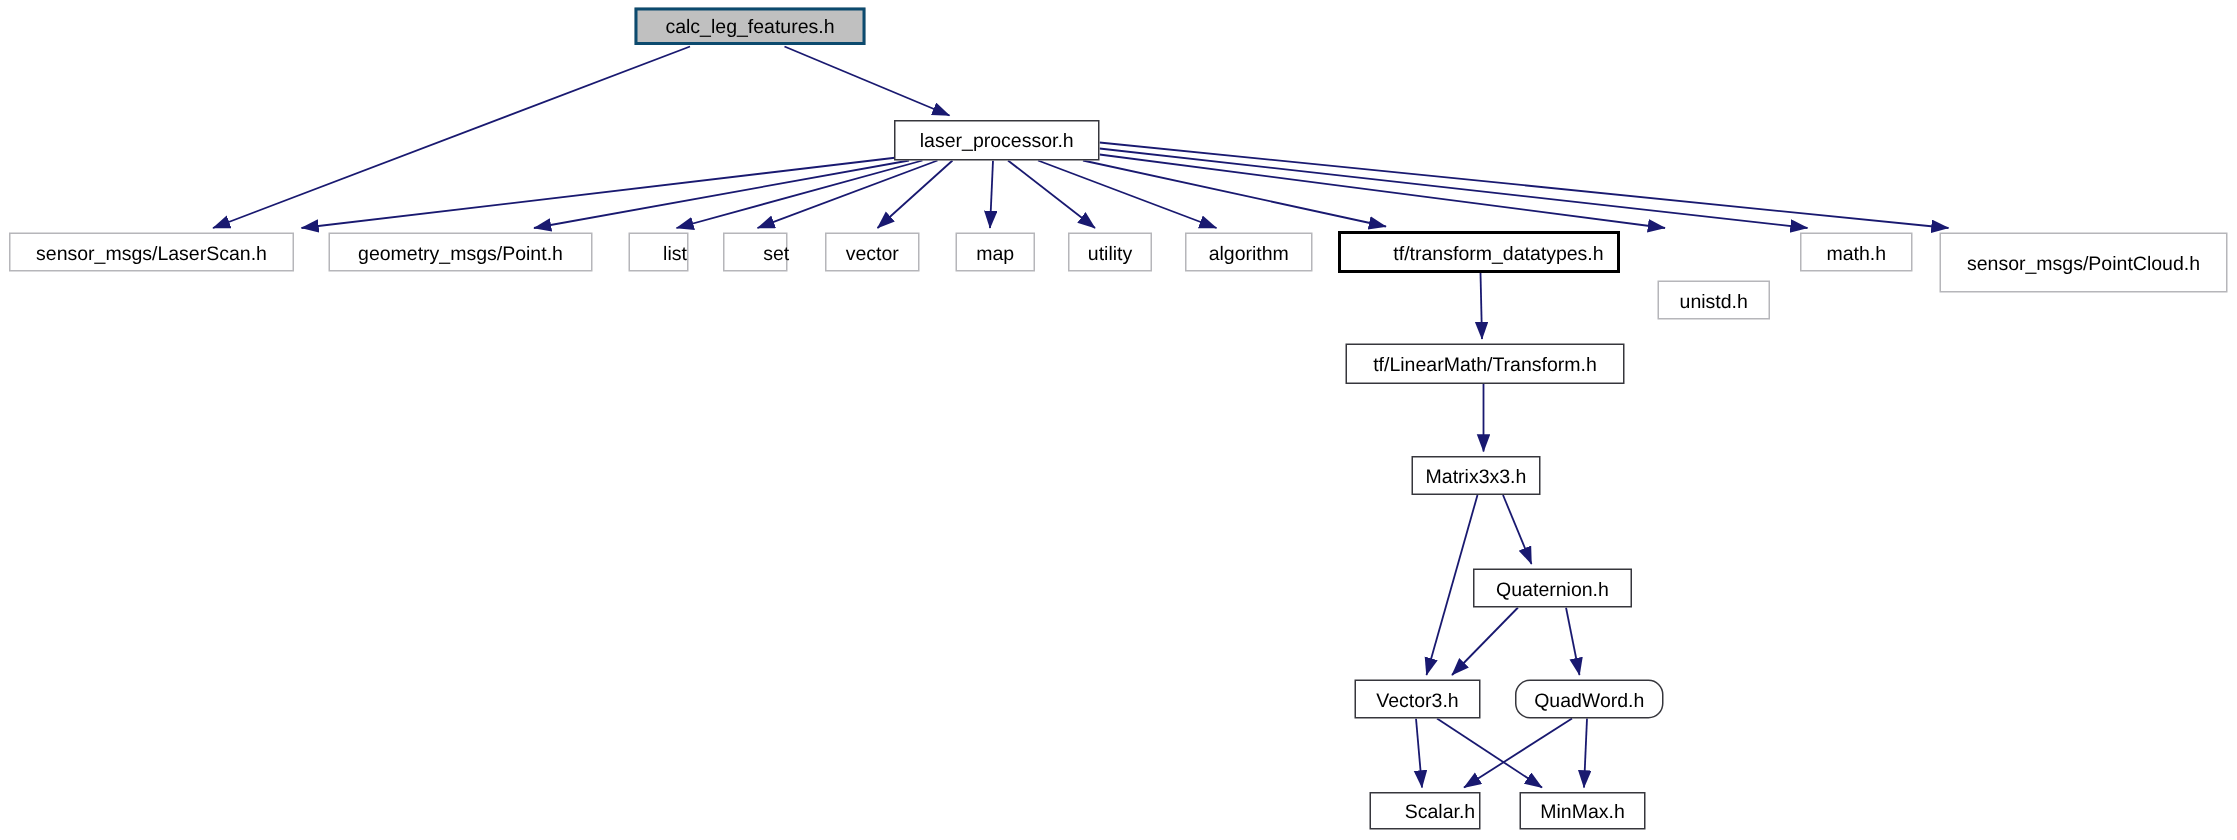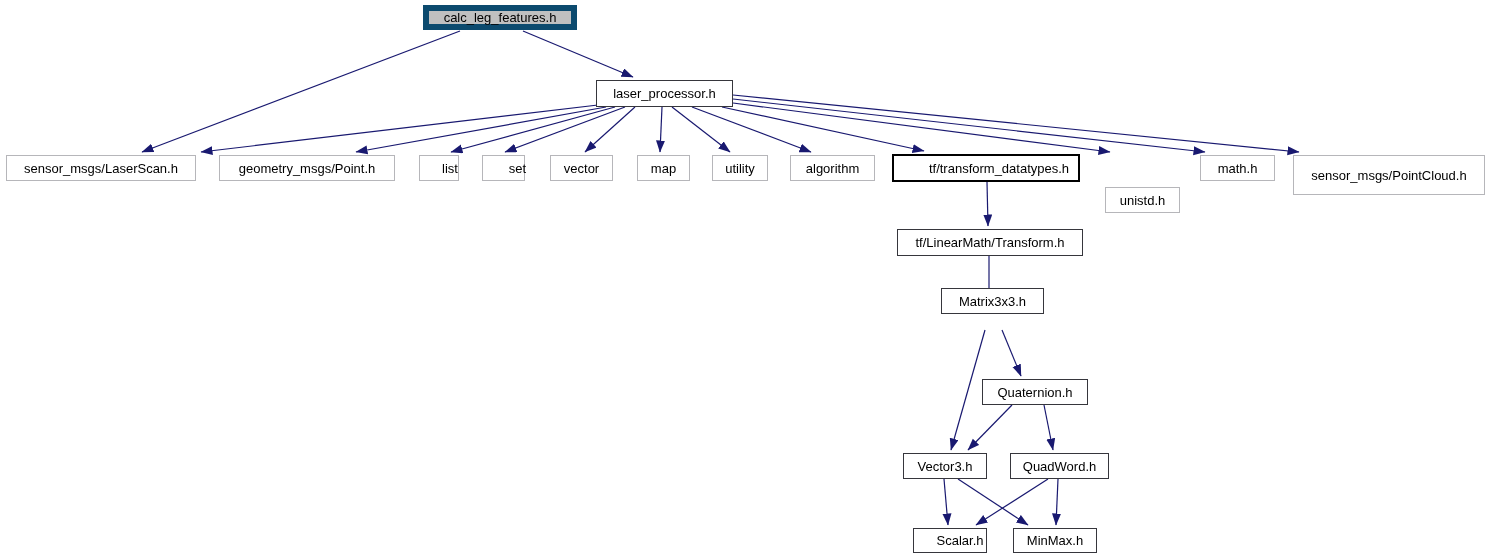--- a/index.html
+++ b/index.html
@@ -25,21 +25,21 @@
     justify-content: center;
     font-size: 13px;
     line-height: 1;
     color: #000000;
     white-space: nowrap;
     z-index: 2;
   }
   .node.plain   { border: 1px solid #b6b6ba; }
   .node.linked  { border: 1px solid #36363c; }
   .node.bold    { border: 2px solid #000000; padding-left: 26px; }
-  .node.current { background: #c0c0c0; border: 6px solid #0c4a6e; }
+  .node.current { background: #c0c0c0; border: 2px solid #0c4a6e; }
   .edge { fill: none; }
 </style>
 </head>
 <body>
 
 <div id="diagram" style="background: rgb(255, 255, 255);">
   <svg id="edge-layer" width="1491" height="560" viewBox="0 0 1491 560" xmlns="http://www.w3.org/2000/svg">
     <defs>
       <marker id="arrowhead" markerUnits="userSpaceOnUse" markerWidth="13" markerHeight="10" refX="11.5" refY="4.5" orient="auto">
         <path id="arrowhead-path" d="M0,0 L12,4.5 L0,9 z" fill="#191970"></path>
@@ -78,19 +78,19 @@
     <div class="node plain" style="left: 482px; top: 155px; width: 43px; height: 26px; padding-left: 28px;">set</div>
     <div class="node plain" style="left: 550px; top: 155px; width: 63px; height: 26px;">vector</div>
     <div class="node plain" style="left: 637px; top: 155px; width: 53px; height: 26px;">map</div>
     <div class="node plain" style="left: 712px; top: 155px; width: 56px; height: 26px;">utility</div>
     <div class="node plain" style="left: 790px; top: 155px; width: 85px; height: 26px;">algorithm</div>
     <div class="node bold" style="left: 892px; top: 154px; width: 188px; height: 28px;">tf/transform_datatypes.h</div>
     <div class="node plain" style="left: 1105px; top: 155px; width: 75px; height: 26px; margin-top: 32px;">unistd.h</div>
     <div class="node plain" style="left: 1200px; top: 155px; width: 75px; height: 26px;">math.h</div>
     <div class="node plain" style="left: 1293px; top: 155px; width: 192px; height: 40px;">sensor_msgs/PointCloud.h</div>
     <div class="node linked" style="left: 897px; top: 229px; width: 186px; height: 27px;">tf/LinearMath/Transform.h</div>
-    <div class="node linked" style="left: 941px; top: 288px; width: 103px; height: 26px;">Matrix3x3.h</div>
+    <div class="node linked" style="left: 941px; top: 304px; width: 86px; height: 26px;">Matrix3x3.h</div>
     <div class="node linked" style="left: 982px; top: 379px; width: 106px; height: 26px;">Quaternion.h</div>
     <div class="node linked" style="left: 903px; top: 453px; width: 84px; height: 26px;">Vector3.h</div>
-    <div class="node linked" style="left: 1010px; top: 453px; width: 99px; height: 26px;">QuadWord.h</div>
+    <div class="node linked" style="left: 1010px; top: 453px; width: 99px; height: 26px; border-radius: 10px;">QuadWord.h</div>
     <div class="node linked" style="left: 913px; top: 528px; width: 74px; height: 25px; padding-left: 20px;">Scalar.h</div>
     <div class="node linked" style="left: 1013px; top: 528px; width: 84px; height: 25px;">MinMax.h</div>
   </div>
 
 </body></html>

